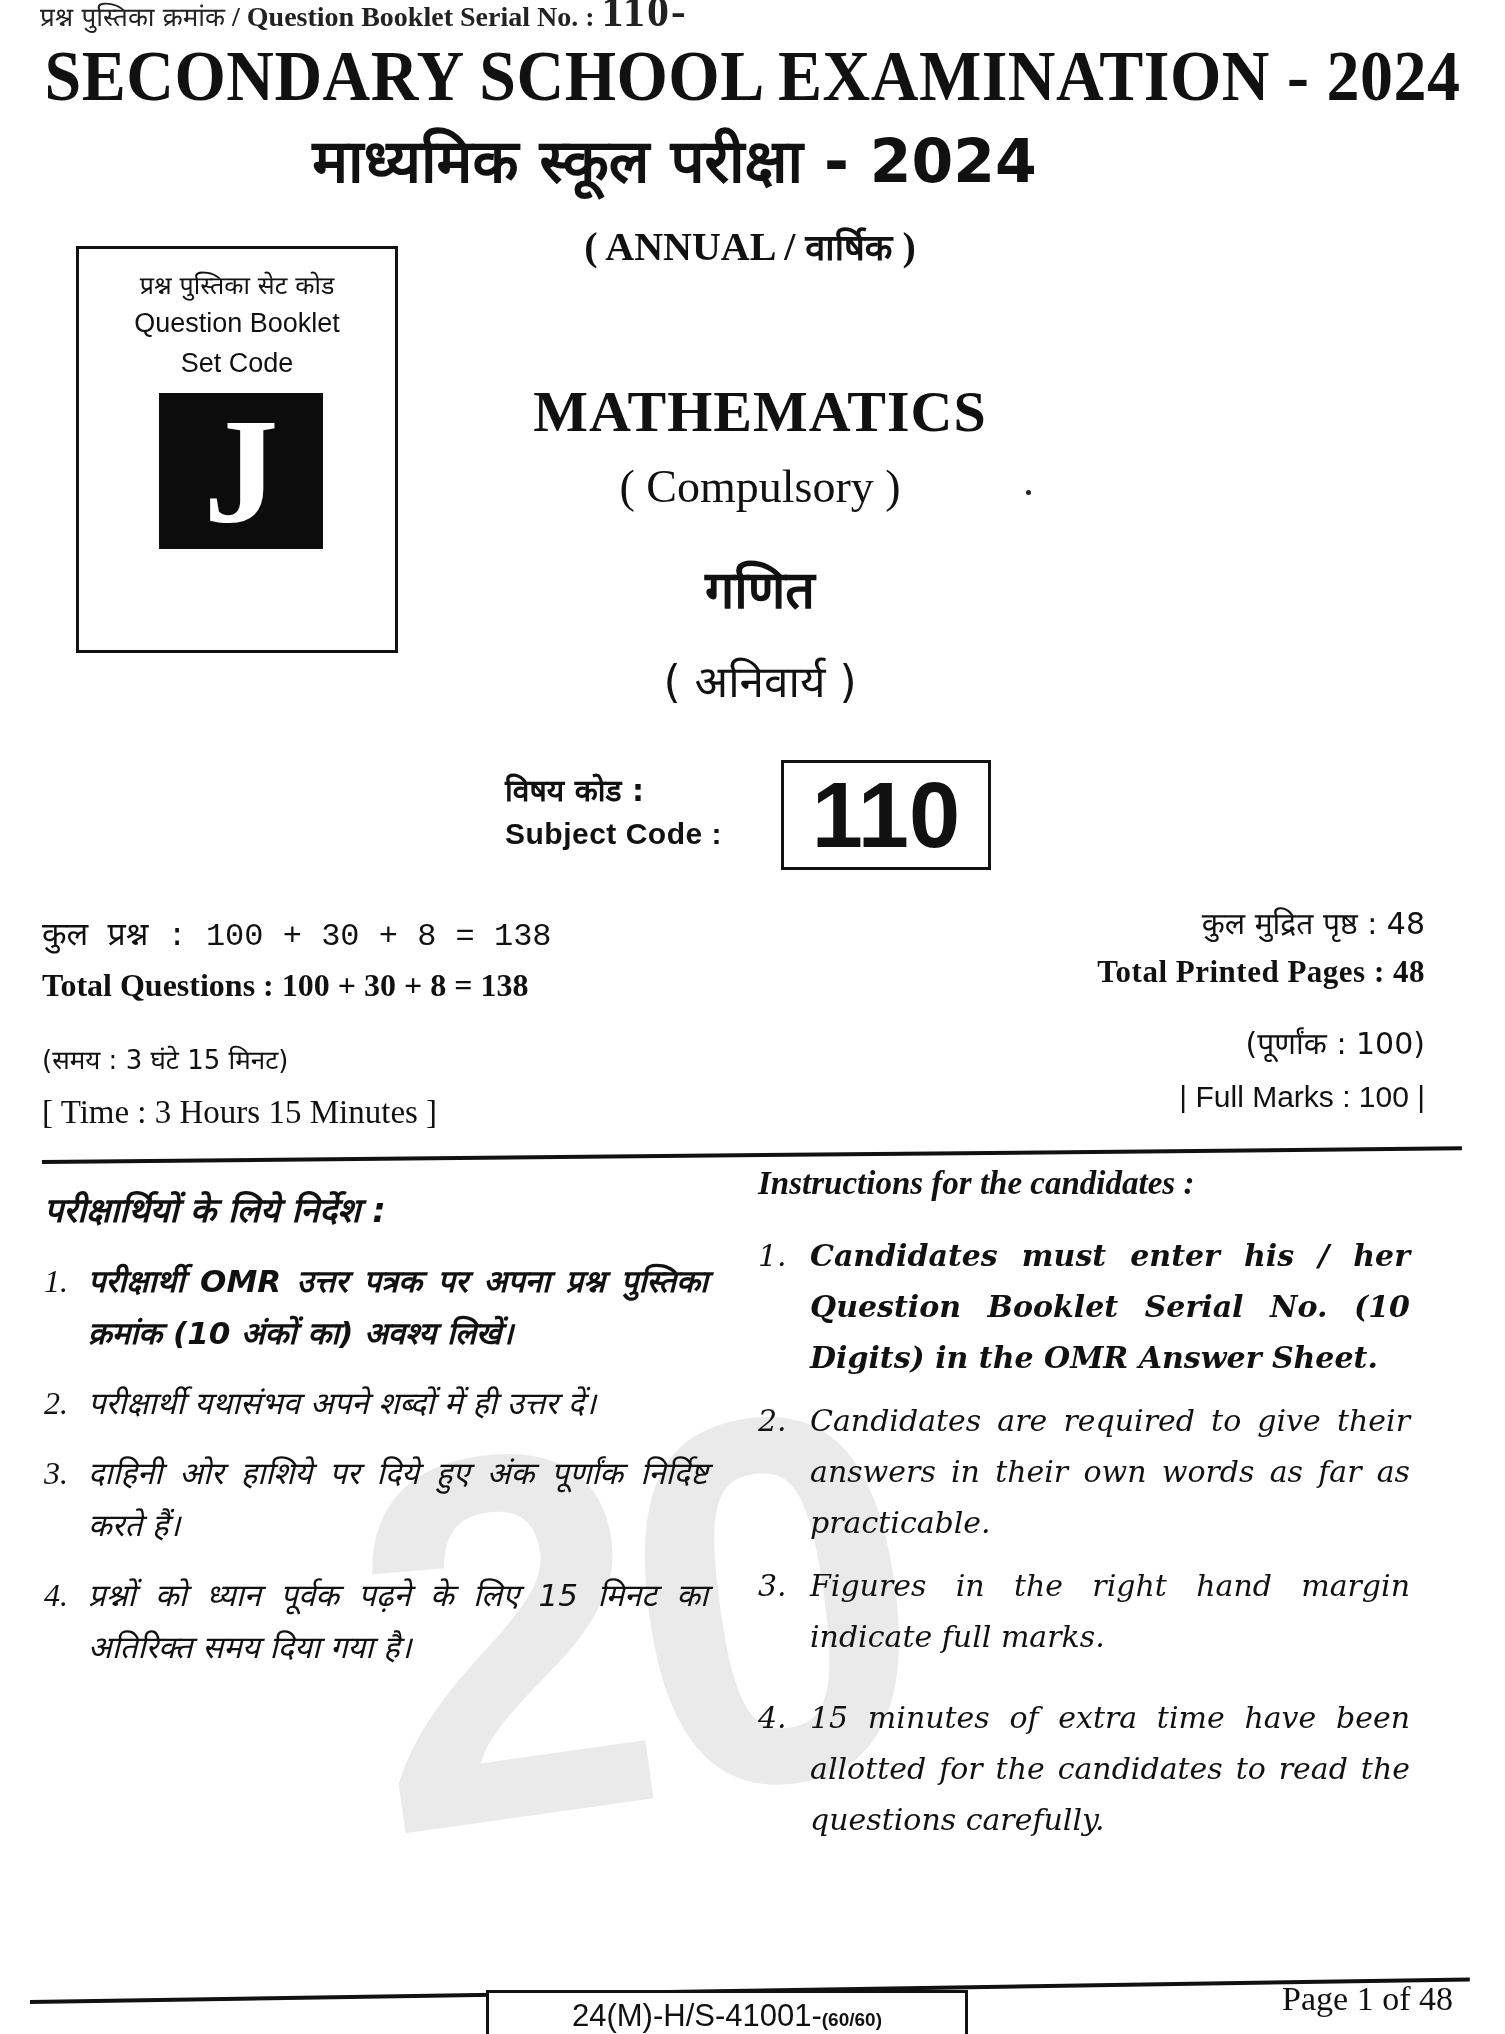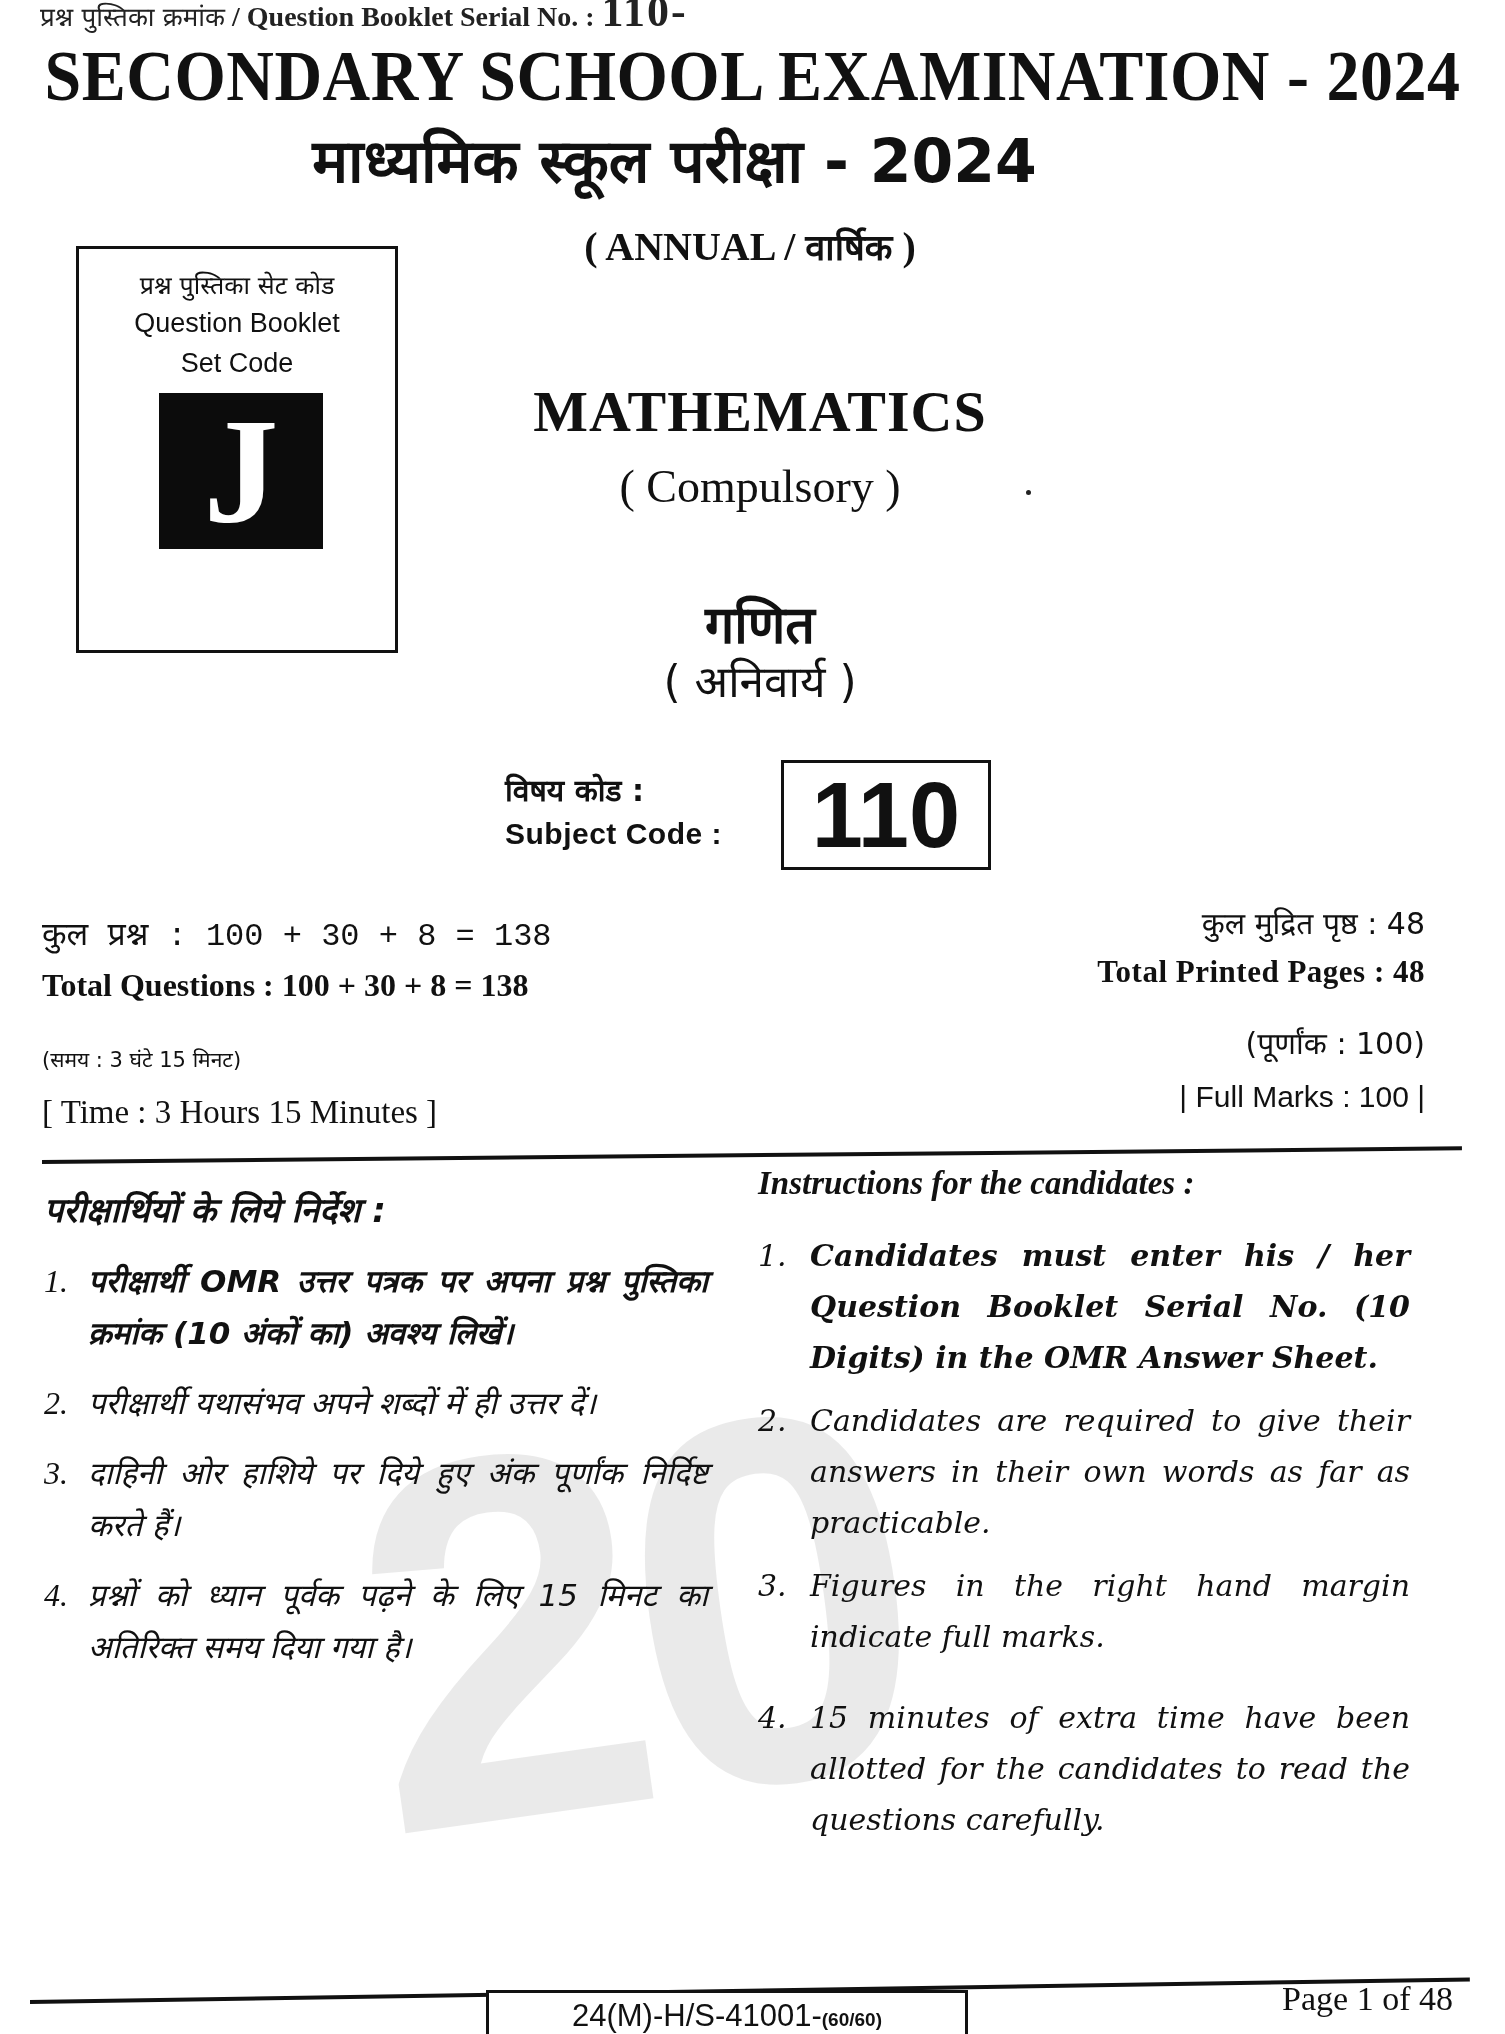--- a/index.html
+++ b/index.html
@@ -103,21 +103,20 @@
       left: 1026px; top: 490px;
       width: 5px; height: 5px;
       background: #222; border-radius: 50%;
     }
     .subject-hi {
       left: 460px; width: 600px; top: 552px;
       text-align: center;
       font-family: "DejaVu Sans", sans-serif;
       font-size: 52px;
       font-weight: bold;
-      margin-top: 35px;
     }
     .anivarya {
       left: 460px; width: 600px; top: 650px;
       text-align: center;
       font-family: "DejaVu Sans", sans-serif;
       font-size: 44px;
     }
 
     .subjcode-labels {
       left: 505px; top: 770px;
@@ -157,21 +156,21 @@
       font-size: 32px;
       line-height: 50px;
     }
     .info-left .en-bold {
       font-weight: bold;
       font-size: 32px;
       line-height: 46px;
     }
     .info-left .time-hi {
       font-family: "DejaVu Sans", sans-serif;
-      font-size: 21px;
+      font-size: 26px;
       margin-top: 24px;
       line-height: 56px;
     }
     .info-left .time-en {
       font-size: 33px;
       line-height: 48px;
     }
 
     .info-right {
       right: 80px; top: 898px;

